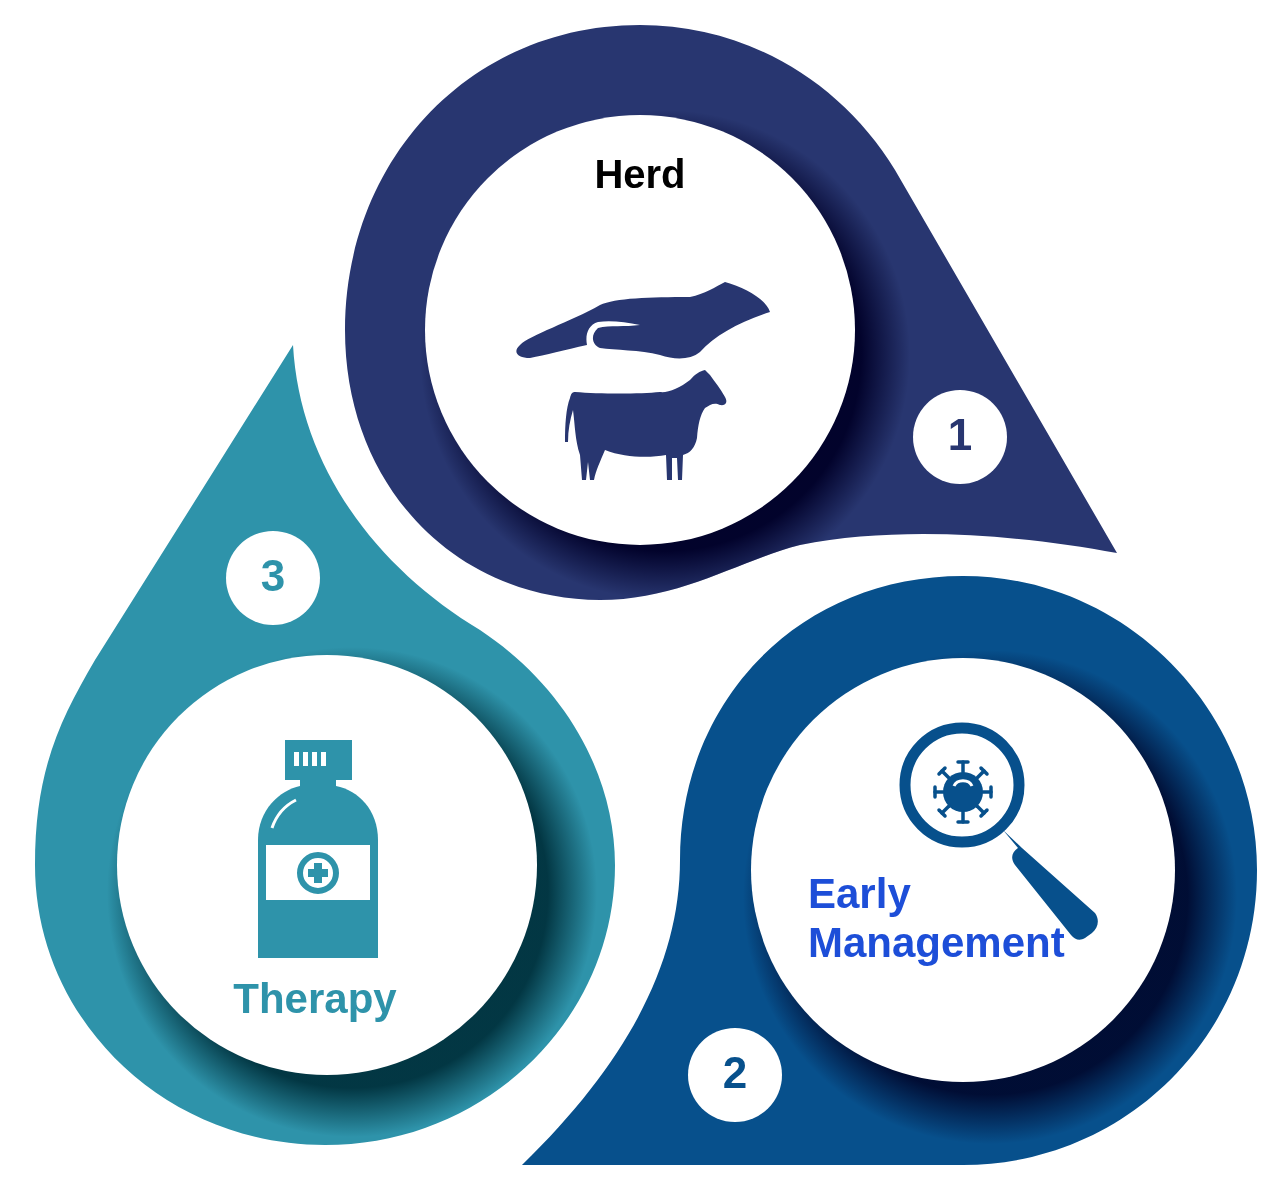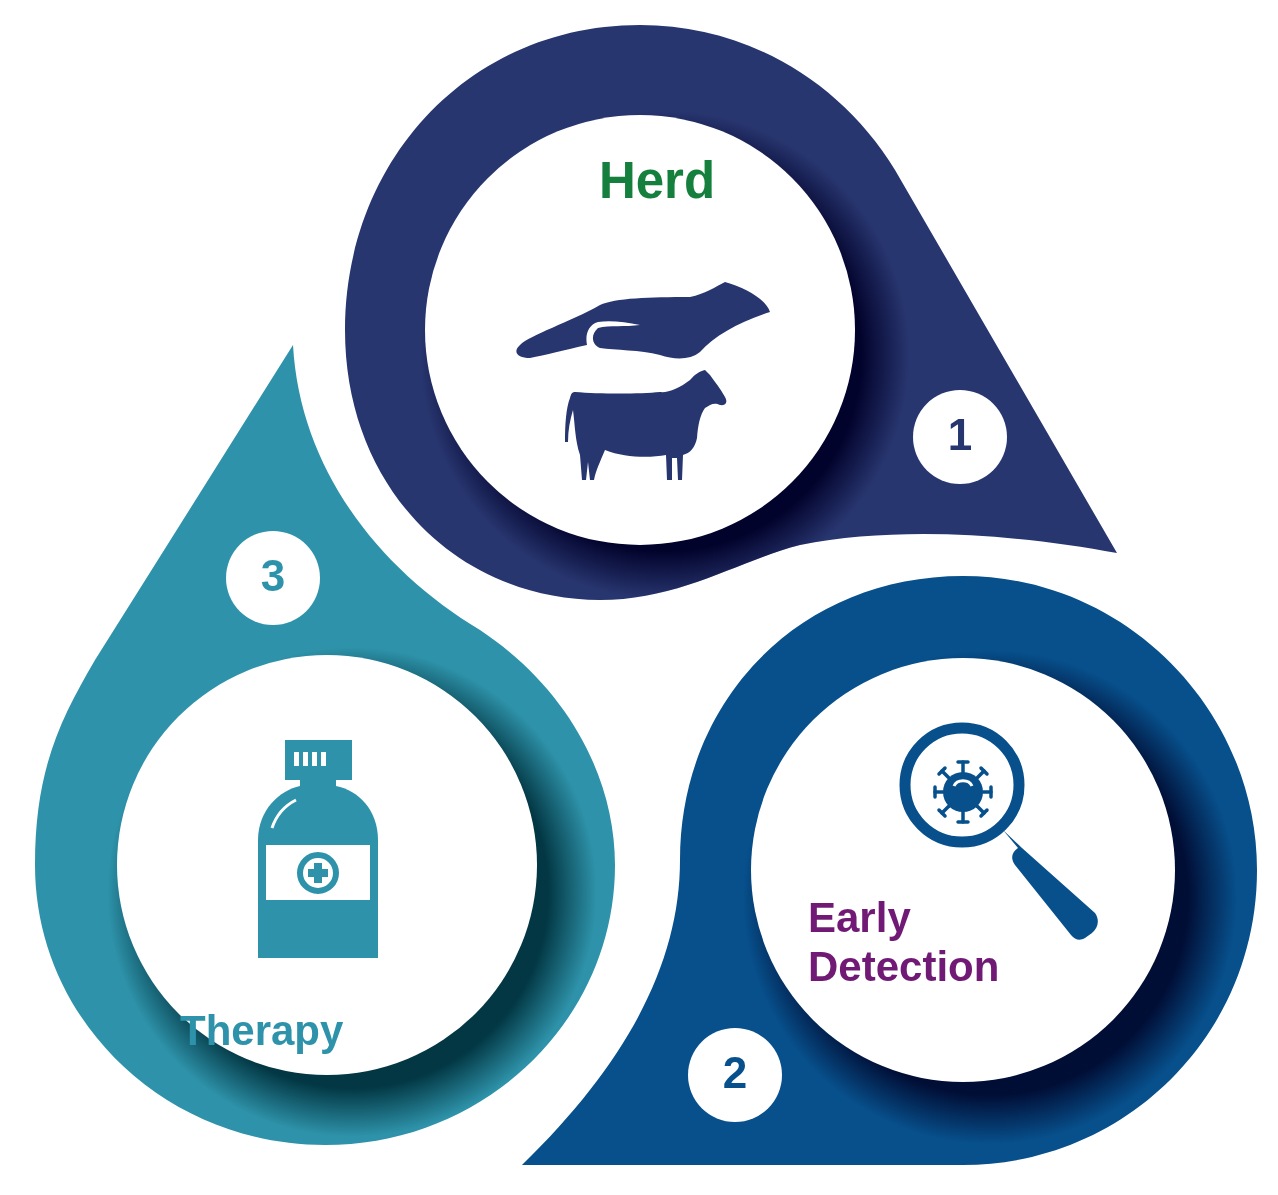--- a/index.html
+++ b/index.html
@@ -109,29 +109,29 @@
       <rect x="300" y="778" width="36" height="12" fill="#2e93aa"></rect>
       <path d="M258,840 C258,810 280,790 300,786 L336,786 C358,790 378,810 378,840 L378,958 L258,958 Z" fill="#2e93aa"></path>
       <path d="M272,828 C276,816 284,806 296,800" fill="none" stroke="#ffffff" stroke-width="3"></path>
       <rect x="266" y="845" width="104" height="55" fill="#ffffff"></rect>
       <circle cx="318" cy="873" r="18" fill="none" stroke="#2e93aa" stroke-width="6"></circle>
       <rect x="314" y="863" width="8" height="20" fill="#2e93aa"></rect>
       <rect x="308" y="869" width="20" height="8" fill="#2e93aa"></rect>
     </g>
   </svg>
 
-  <div class="label" style="left:457px;top:152px;width:400px;text-align:center;font-size:51px;color:#15803d;">
+  <div class="label" style="left:440px;top:152px;width:400px;text-align:center;font-size:40px;color:#000000;">
     <div>Herd</div>
   </div>
 
-  <div class="label" style="left:808px;top:870px;width:300px;text-align:left;font-size:42px;color:#701a75;line-height:1.16;margin-top:24px;">
+  <div class="label" style="left:808px;top:870px;width:300px;text-align:left;font-size:42px;color:#1d4ed8;line-height:1.16;">
     <div>Early</div>
-    <div>Detection</div>
+    <div>Management</div>
   </div>
 
-  <div class="label" style="left:180px;top:975px;width:270px;font-size:42px;color:#2e93aa;margin-top:32px;">
+  <div class="label" style="left:180px;top:975px;width:270px;text-align:center;font-size:42px;color:#2e93aa;">
     <div>Therapy</div>
   </div>
 
   <div class="num" style="left:913px;top:410px;width:94px;color:#283670;">1</div>
   <div class="num" style="left:688px;top:1048px;width:94px;color:#07508c;">2</div>
   <div class="num" style="left:226px;top:551px;width:94px;color:#2e93aa;">3</div>
 </div>
 
 </body></html>

